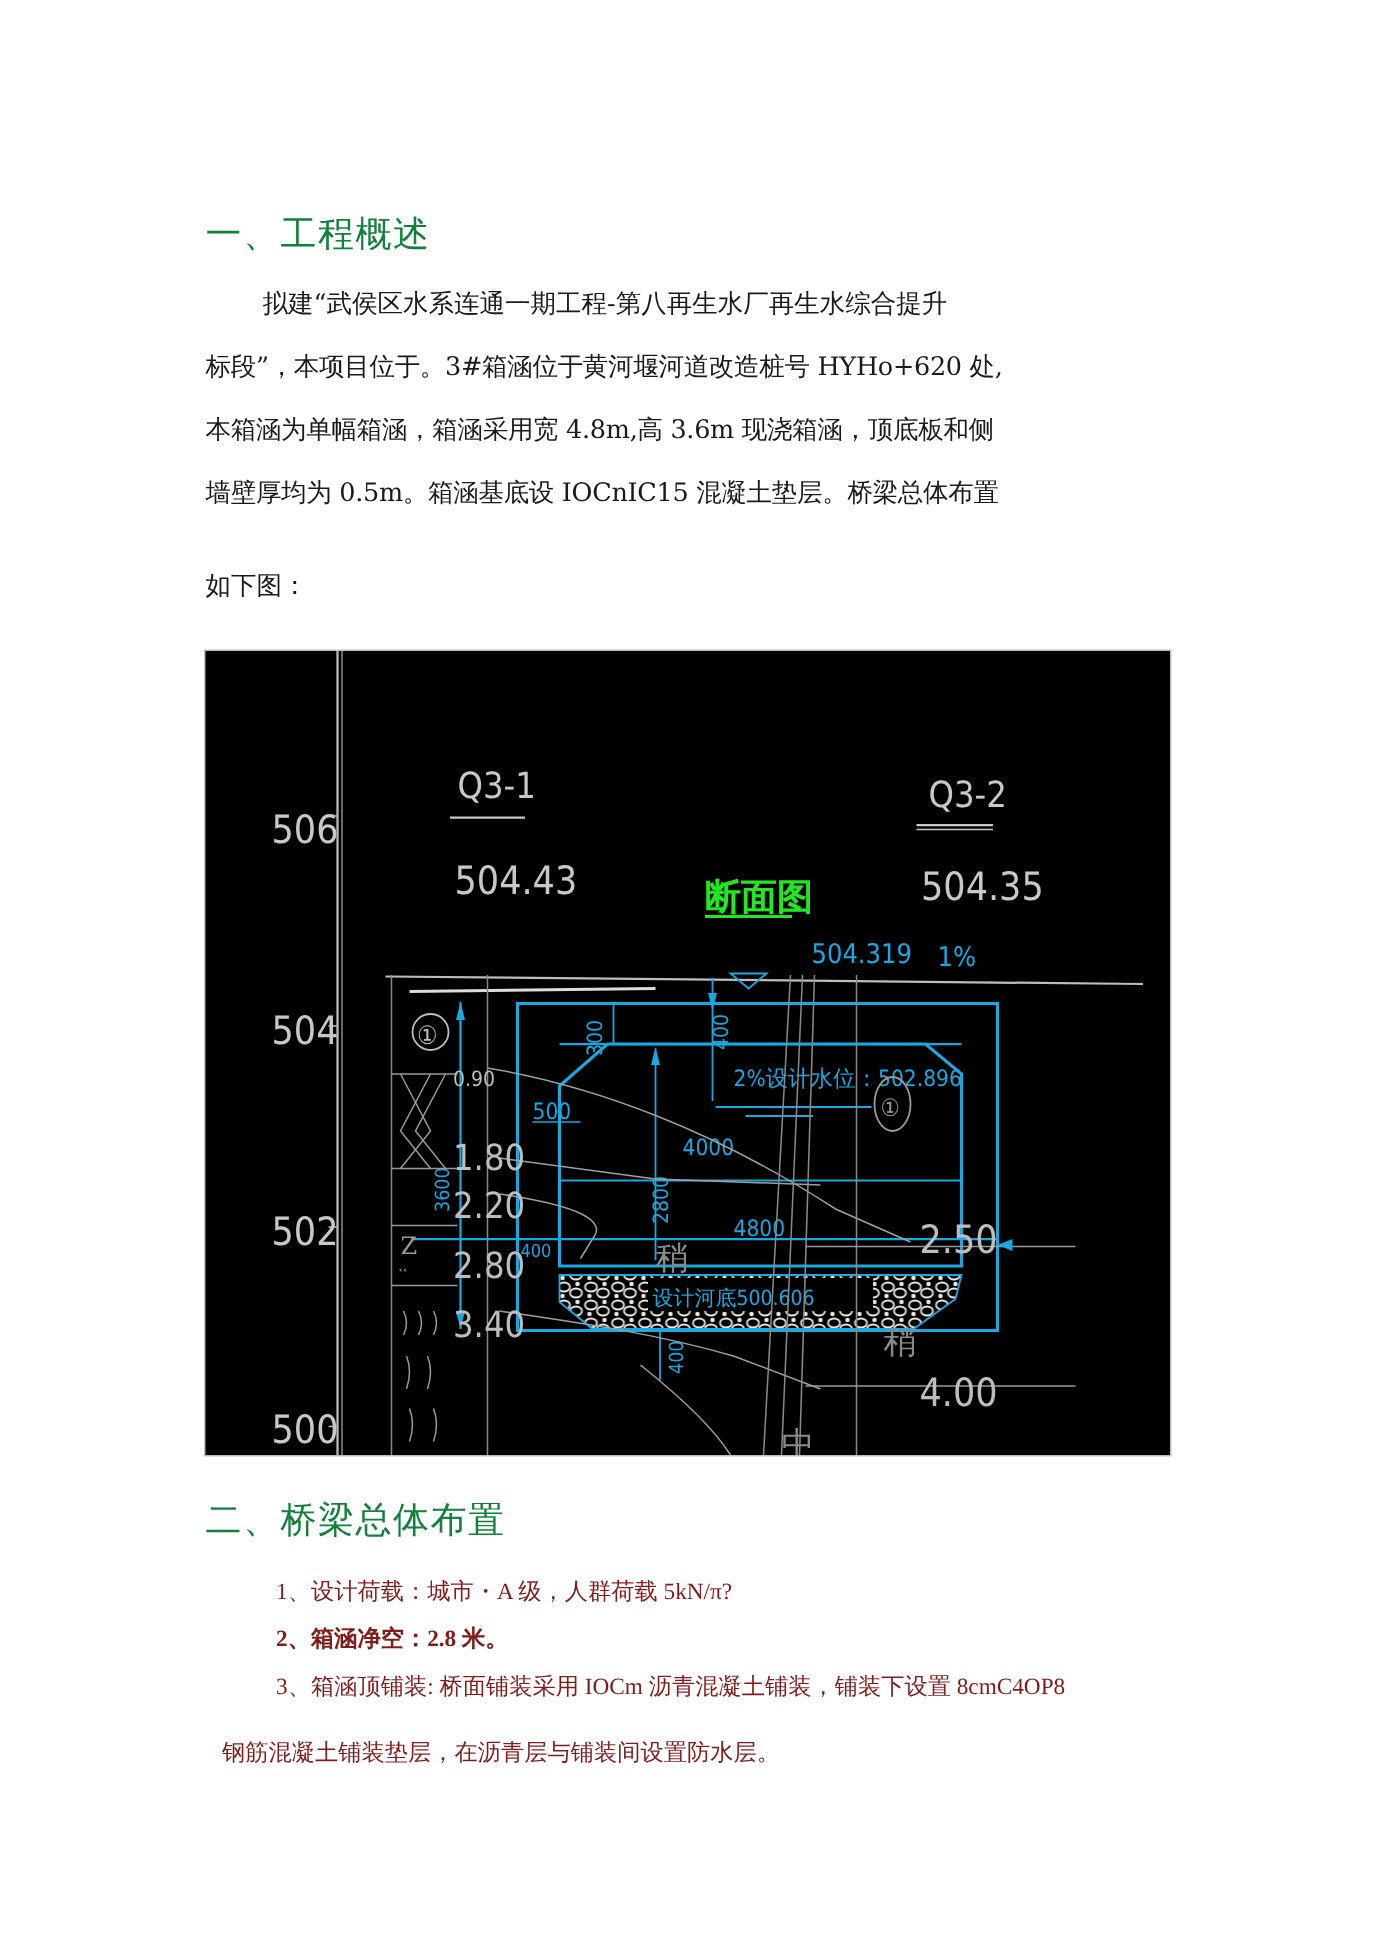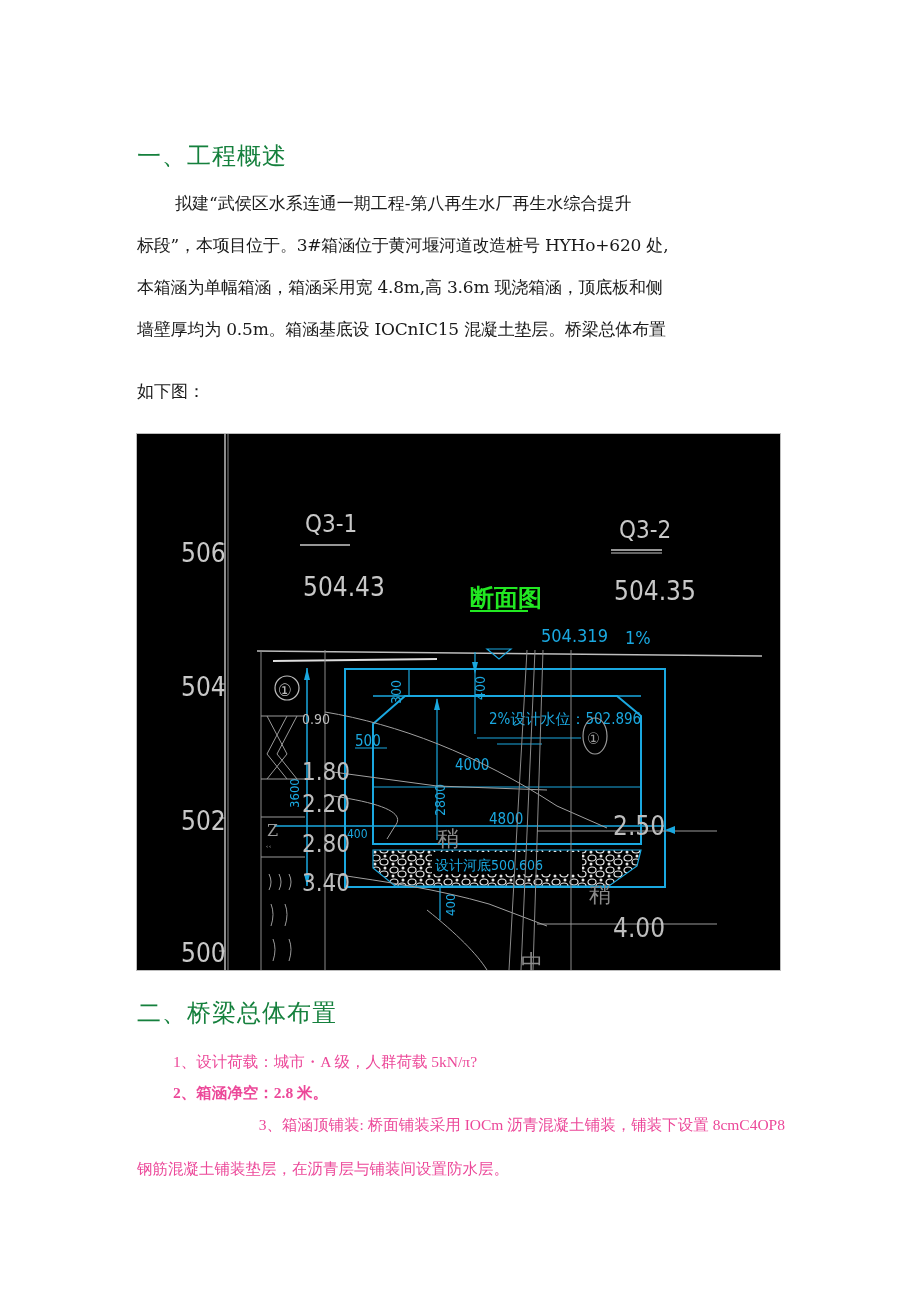--- a/index.html
+++ b/index.html
@@ -14,22 +14,22 @@
     font-weight: normal; letter-spacing: 1px; color: #15803d;
     margin: 0;
   }
   .para {
     position: absolute; left: 137px; width: 648px;
     font-size: 17px; line-height: 42px; text-align: justify;
     color: #1a1a1a; margin: 0;
   }
   .para .indent { display: inline-block; width: 38px; }
   .list-item {
-    position: absolute; left: 137px; width: 648px;
-    font-size: 15.5px; line-height: 20px; margin: 0; color: #ec4899;
+    position: absolute; left: 148px; width: 648px;
+    font-size: 15.5px; line-height: 20px; margin: 0; color: #7f1d1d;
     font-family: "Liberation Serif", "DejaVu Serif", serif;
   }
   .list-item .indent { display: inline-block; width: 36px; }
 
   .drawing {
     position: absolute; left: 137px; top: 434px; width: 643px; height: 536px;
     background: #000; overflow: hidden;
     box-shadow: 0 0 0 1px #bdbdbd;
   }
   .drawing svg { position: absolute; left: 0; top: 0; }
@@ -174,15 +174,15 @@
     <text x="452" y="468" fill="#8a8a8a" font-size="22" font-family="DejaVu Sans, sans-serif">稍</text>
     <text x="384" y="536" fill="#8a8a8a" font-size="22" font-family="DejaVu Sans, sans-serif">中</text>
   </svg>
 </div>
 
 <h2 class="heading" style="top:997px;">二、桥梁总体布置</h2>
 
 <div>
   <p class="list-item" style="top:1052px;"><span class="indent"></span><span>1、设计荷载：城市・A 级，人群荷载 5kN/π?</span></p>
   <p class="list-item" style="top:1083px;font-weight:bold;"><span class="indent"></span><span>2、箱涵净空：2.8 米。</span></p>
-  <p class="list-item" style="top:1115px;text-align:right;"><span class="indent"></span><span>3、箱涵顶铺装: 桥面铺装采用 IOCm 沥青混凝土铺装，铺装下设置 8cmC4OP8</span></p>
+  <p class="list-item" style="top:1115px;"><span class="indent"></span><span>3、箱涵顶铺装: 桥面铺装采用 IOCm 沥青混凝土铺装，铺装下设置 8cmC4OP8</span></p>
   <p class="list-item" style="top:1147px;margin-top:12px;"><span>钢筋混凝土铺装垫层，在沥青层与铺装间设置防水层。</span></p>
 </div>
 
 </body></html>

